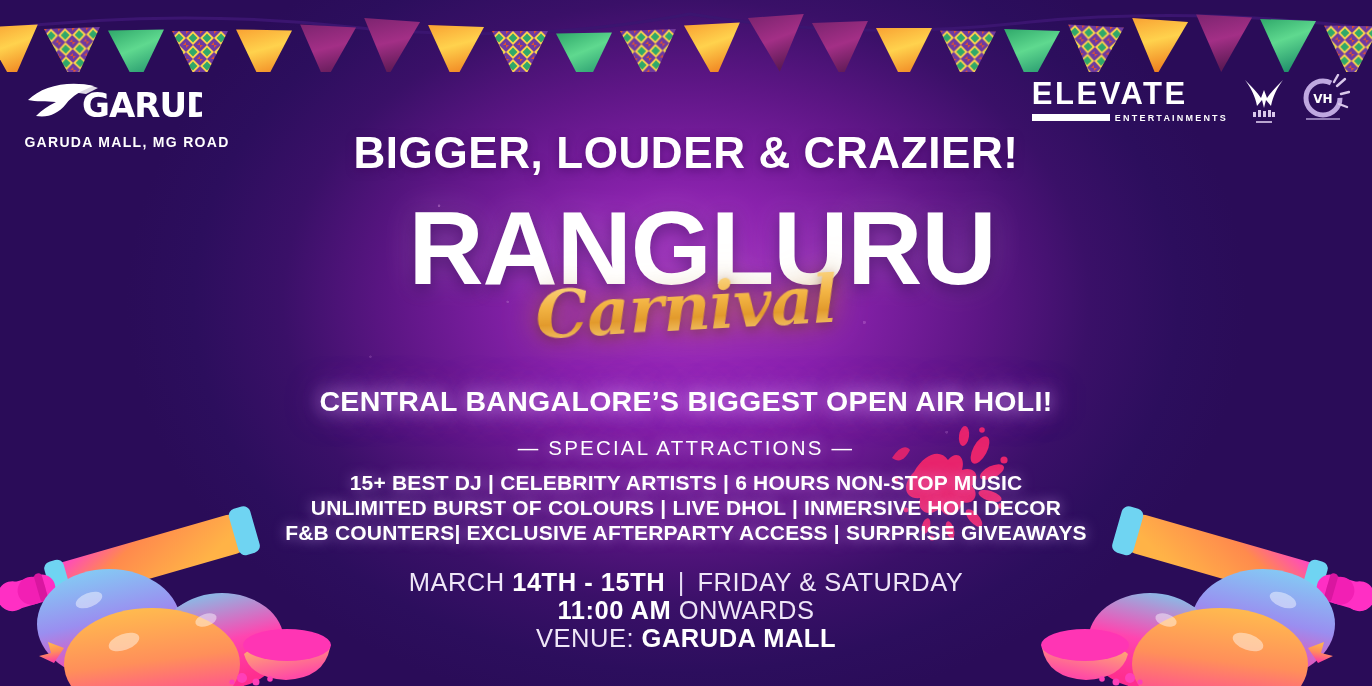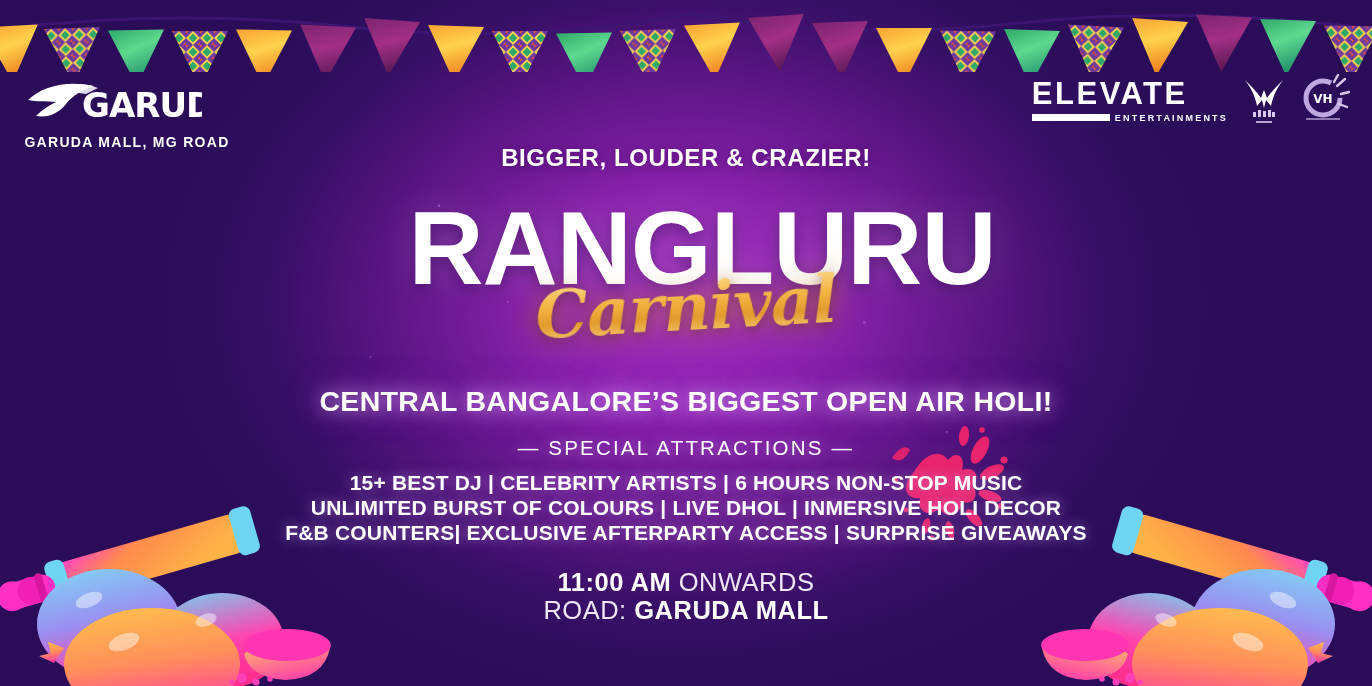--- a/index.html
+++ b/index.html
@@ -41,22 +41,22 @@
   .elevate-word{
     color:#fff;font-size:31px;font-weight:800;letter-spacing:2.5px;line-height:1;
     font-family:"Liberation Sans",sans-serif;
   }
   .elevate-row{display:flex;align-items:center;gap:5px;margin-top:4px;}
   .elevate-bar{height:7px;width:78px;background:#fff;}
   .elevate-sub{color:#fff;font-size:9px;font-weight:700;letter-spacing:2.2px;}
 
   
   .tagline{
-    position:absolute;top:144px;left:0;width:100%;text-align:center;
-    color:#fff;font-size:24px;font-weight:800;letter-spacing:.6px;
+    position:absolute;top:128px;left:0;width:100%;text-align:center;
+    color:#fff;font-size:44px;font-weight:800;letter-spacing:.6px;
     text-shadow:0 2px 10px rgba(60,0,90,.55);
   }
 
   .titlewrap{position:absolute;top:196px;left:0;width:100%;height:160px;}
   .title-main{
     position:absolute;top:0;left:16px;width:100%;text-align:center;
     font-size:104px;font-weight:800;letter-spacing:-1px;line-height:1;color:#fff;
     text-shadow:0 6px 16px rgba(40,0,70,.45), 0 0 34px rgba(255,235,255,.22);
   }
   .splat{position:absolute;left:862px;top:218px;}
@@ -240,25 +240,31 @@
   <div class="special">— SPECIAL ATTRACTIONS —</div>
 
   <div class="attractions">
     <div class="line">15+ BEST DJ | CELEBRITY ARTISTS | 6 HOURS NON-STOP MUSIC</div>
     <div class="line">UNLIMITED BURST OF COLOURS | LIVE DHOL | INMERSIVE HOLI DECOR</div>
     <div class="line">F&amp;B COUNTERS| EXCLUSIVE AFTERPARTY ACCESS | SURPRISE GIVEAWAYS</div>
   </div>
 
   <div class="details">
     <div class="d-line">
+      <span class="lt">MARCH</span>
+      <span class="bd">14TH - 15TH</span>
+      <span class="sep">|</span>
+      <span class="lt">FRIDAY &amp; SATURDAY</span>
+    </div>
+    <div class="d-line">
       <span class="bd">11:00 AM</span>
       <span class="lt">ONWARDS</span>
     </div>
     <div class="d-line">
-      <span class="lt">ROAD:</span>
+      <span class="lt">VENUE:</span>
       <span class="bd">GARUDA MALL</span>
     </div>
   </div>
 
   <svg class="deco left" width="350" height="190" viewBox="0 0 350 190">
     <defs>
       <linearGradient id="pichkari" x1="0" y1="0" x2="1" y2="0.4">
         <stop offset="0%" stop-color="#ff3fd0"></stop>
           <stop offset="40%" stop-color="#ff8a4d"></stop>
           <stop offset="100%" stop-color="#ffb347"></stop>

